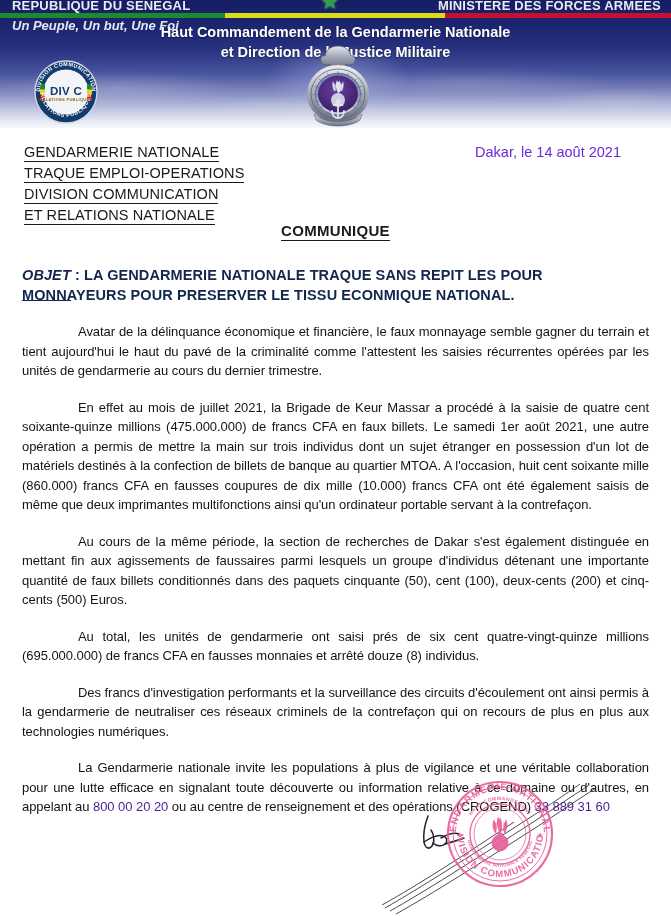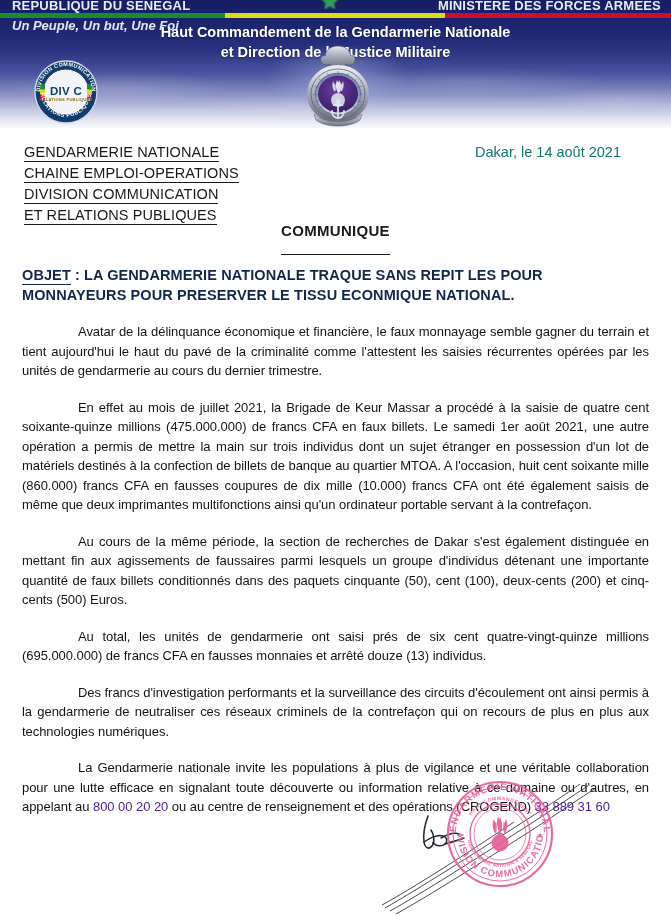--- a/index.html
+++ b/index.html
@@ -171,44 +171,44 @@
   }
   .org-line { line-height: 19px; }
 
   .date-block {
     position: absolute;
     right: 28px; top: 0;
     text-align: left;
   }
   .date-block .dl {
     font-size: 14.5px;
-    color: #0f766e;
+    color: #6d28d9;
     line-height: 20px;
     white-space: nowrap;
   }
 
   .communique {
     text-align: center;
     margin-top: 8px;
     font-size: 15px;
     font-weight: 700;
     color: #1a1a1a;
     letter-spacing: 0.3px;
   }
-  .communique u { text-decoration: none; border-bottom: 1.6px solid #1a1a1a; padding-bottom: 15px; }
+  .communique u { text-decoration: none; border-bottom: 1.6px solid #1a1a1a; padding-bottom: 1px; }
 
   .objet {
     margin-top: 26px;
     font-size: 14.5px;
     font-weight: 700;
     color: #13264d;
     line-height: 20px;
     letter-spacing: 0.1px;
   }
-  .objet .lbl { border-bottom: 1.5px solid #13264d; padding-bottom: 1px; }
+  .objet .lbl { border-bottom: 1.5px solid #13264d; padding-bottom: 17px; font-style: italic; }
 
   .para {
     margin-top: 17px;
     font-size: 13px;
     color: #141414;
     line-height: 19.5px;
     text-align: justify;
     text-indent: 56px;
     letter-spacing: -0.05px;
   }
@@ -316,41 +316,41 @@
 
       <path d="M16 70 C26 80 54 80 64 70 L62 76 C52 84 28 84 18 76 Z" fill="url(#silver)" stroke="#5d6273" stroke-width="0.6"></path>
     </svg>
   </div>
 
   <div class="doc">
 
     <div class="head-row">
       <div class="org-block">
         <div class="org-line"><span class="ln">GENDARMERIE NATIONALE</span></div>
-        <div class="org-line"><span class="ln">CHAINE EMPLOI-OPERATIONS</span></div>
+        <div class="org-line"><span class="ln">TRAQUE EMPLOI-OPERATIONS</span></div>
         <div class="org-line"><span class="ln">DIVISION COMMUNICATION</span></div>
-        <div class="org-line"><span class="ln">ET RELATIONS PUBLIQUES</span></div>
+        <div class="org-line"><span class="ln">ET RELATIONS NATIONALE</span></div>
       </div>
       <div class="date-block">
         <div class="dl">Dakar, le 14 août 2021</div>
       </div>
     </div>
 
     <div class="communique">
       <u>COMMUNIQUE</u>
     </div>
 
     <div class="objet">
       <span class="lbl">OBJET</span><span> : </span><span>LA GENDARMERIE NATIONALE TRAQUE SANS REPIT LES POUR MONNAYEURS POUR PRESERVER LE TISSU ECONMIQUE NATIONAL.</span>
     </div>
 
     <p class="para">Avatar de la délinquance économique et financière, le faux monnayage semble gagner du terrain et tient aujourd'hui le haut du pavé de la criminalité comme l'attestent les saisies récurrentes opérées par les unités de gendarmerie au cours du dernier trimestre.</p>
     <p class="para">En effet au mois de juillet 2021, la Brigade de Keur Massar a procédé à la saisie de quatre cent soixante-quinze millions (475.000.000) de francs CFA en faux billets. Le samedi 1er août 2021, une autre opération a permis de mettre la main sur trois individus dont un sujet étranger en possession d'un lot de matériels destinés à la confection de billets de banque au quartier MTOA. A l'occasion, huit cent soixante mille (860.000) francs CFA en fausses coupures de dix mille (10.000) francs CFA ont été également saisis de même que deux imprimantes multifonctions ainsi qu'un ordinateur portable servant à la contrefaçon.</p>
     <p class="para">Au cours de la même période, la section de recherches de Dakar s'est également distinguée en mettant fin aux agissements de faussaires parmi lesquels un groupe d'individus détenant une importante quantité de faux billets conditionnés dans des paquets cinquante (50), cent (100), deux-cents (200) et cinq-cents (500) Euros.</p>
-    <p class="para">Au total, les unités de gendarmerie ont saisi prés de six cent quatre-vingt-quinze millions (695.000.000) de francs CFA en fausses monnaies et arrêté douze (13) individus.</p>
+    <p class="para">Au total, les unités de gendarmerie ont saisi prés de six cent quatre-vingt-quinze millions (695.000.000) de francs CFA en fausses monnaies et arrêté douze (8) individus.</p>
     <p class="para">Des francs d'investigation performants et la surveillance des circuits d'écoulement ont ainsi permis à la gendarmerie de neutraliser ces réseaux criminels de la contrefaçon qui on recours de plus en plus aux technologies numériques.</p>
 
     <p class="para"><span>La Gendarmerie nationale invite les populations à plus de vigilance et une véritable collaboration pour une lutte efficace en signalant toute découverte ou information relative à ce domaine ou d'autres, en appelant au </span><span class="phone">800 00 20 20</span><span> ou au centre de renseignement et des opérations (CROGEND) </span><span class="phone">33 889 31 60</span></p>
   </div>
 
   <svg class="sig-area" viewBox="0 0 671 148">
 
     <g stroke="#2a2a33" stroke-width="1" fill="none" opacity="0.85">
       <path d="M385 140 C420 120 470 88 520 56 C548 38 566 26 580 16"></path>
       <path d="M390 143 C424 124 474 92 524 60 C552 42 572 28 588 18"></path>

